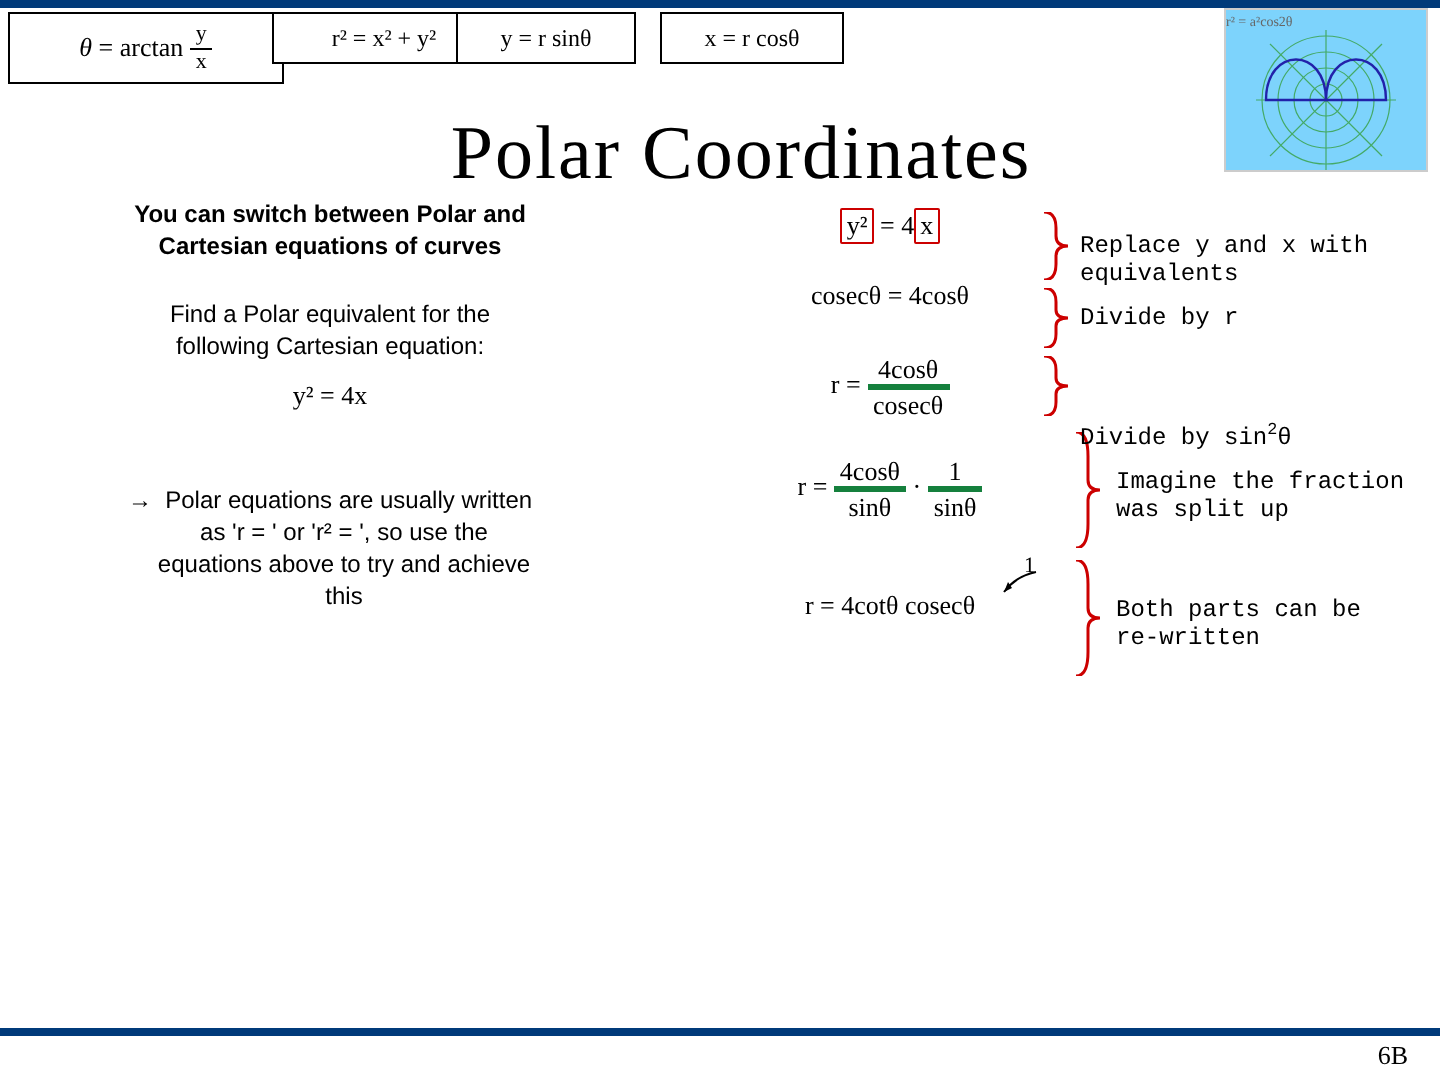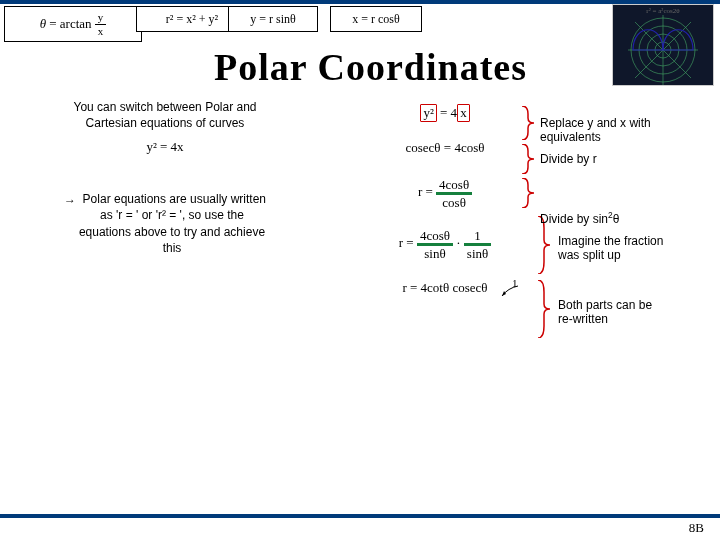--- a/index.html
+++ b/index.html
@@ -33,36 +33,36 @@
     padding: 3px 8px;
     font-family: "Cambria Math", "Times New Roman", serif;
     font-size: 13px;
     display: flex;
     align-items: center;
     justify-content: center;
   }
   .formula-box.small { font-size: 12px; padding:2px 6px;}
   .title {
     position: absolute;
-    top: 20px;
+    top: 30px;
     left: 0; right: 0;
     text-align: center;
     font-family: "Bradley Hand", "Comic Sans MS", cursive;
     font-size: 38px;
-    font-weight: 700;
+    font-weight: 400;
     letter-spacing: 1px;
     margin-left: 21px;
   }
   .left-col {
     position: absolute;
     left: 30px;
     top: 100px;
     width: 270px;
   }
-  .left-col .bold { font-weight: normal; text-align:center; line-height:1.3;}
+  .left-col .bold { font-weight: bold; text-align:center; line-height:1.3;}
   .left-col .sub { text-align:center; margin-top:18px; line-height:1.35;}
   .left-col .math {
     text-align:center;
     font-family:"Cambria Math","Times New Roman",serif;
     margin-top:8px;
     font-size:13px;
   }
   .left-col .arrow-item {
     margin-top:36px;
     text-align:center;
@@ -94,40 +94,39 @@
   .frac {
     display:inline-block;
     text-align:center;
     vertical-align:middle;
     line-height:1;
   }
   .frac .num { display:block; border-bottom:3px solid #15803d; padding:0 3px 1px;}
   .frac .den { display:block; padding:1px 3px 0;}
   .annot {
     position:absolute;
-    font-family:Liberation Sans, sans-serif;
+    font-family:Liberation Mono, monospace;
     font-size:12px;
     color:#000;
     line-height:1.2;
     width:170px;
   }
   .brace {
     position:absolute;
     width:14px;
   }
   .brace svg { width:100%; height:100%; display:block;}
   .thumb {
     position:absolute;
     top:4px; right:6px;
     width:100px; height:80px;
     border:1px solid #ccc;
-    background:#0f172a;
+    background:#7dd3fc;
     font-size:6px;
     color:#666;
-    text-align:center;
     overflow:hidden;
   }
   .thumb .tlabel { position:absolute; top:2px; left:0; right:0; font-family:"Times New Roman",serif; font-size:7px;}
   .pagenum {
     position:absolute;
     bottom:4px; right:16px;
     font-family:"Comic Sans MS",cursive;
     font-size:13px;
   }
   .one-label {
@@ -178,42 +177,46 @@
   </svg>
 </div>
 
 <h1 class="title">Polar Coordinates</h1>
 
 <div class="left-col">
   <div class="bold">
     <span>You can switch between Polar and</span><br>
     <span>Cartesian equations of curves</span>
   </div>
+  <div class="sub">
+    <span>Find a Polar equivalent for the</span><br>
+    <span>following Cartesian equation:</span>
+  </div>
   <div class="math">y² = 4x</div>
   <div class="arrow-item">
     <span>→</span>&nbsp;
     <span>Polar equations are usually written</span><br>
     <span>as 'r = ' or 'r² = ', so use the</span><br>
     <span>equations above to try and achieve</span><br>
     <span>this</span>
   </div>
 </div>
 
 <div class="eqcol">
   <div class="eqline">
     <span class="hl"><span>y²</span></span><span> = 4</span><span class="hl"><span>x</span></span>
   </div>
   <div class="eqline" style="margin-top:18px;">cosecθ = 4cosθ</div>
   <div class="eqline" style="margin-top:22px;">
-    <span>r = </span><span class="frac"><span class="num">4cosθ</span><span class="den">cosθ</span></span>
+    <span>r = </span><span class="frac"><span class="num">4cosθ</span><span class="den">cosecθ</span></span>
   </div>
   <div class="eqline" style="margin-top:20px;">
     <span>r = </span><span class="frac"><span class="num">4cosθ</span><span class="den">sinθ</span></span><span class="dot"> · </span><span class="frac"><span class="num">1</span><span class="den">sinθ</span></span>
   </div>
-  <div class="eqline" style="margin-top:20px;">r = 4cotθ cosecθ</div>
+  <div class="eqline" style="margin-top:35px;">r = 4cotθ cosecθ</div>
 </div>
 
 <div class="one-label" style="left:512px; top:277px;">1</div>
 <svg class="one-arrow" style="left:498px; top:284px;" viewBox="0 0 28 14">
   <path d="M20,2 Q10,4 4,12" stroke="#000" stroke-width="1" fill="none"></path>
   <path d="M4,12 l4,-2 l-2,-3 z" fill="#000"></path>
 </svg>
 
 <div class="brace" style="left:520px; top:106px; height:34px;">
   <svg viewBox="0 0 14 34" preserveAspectRatio="none">
@@ -246,13 +249,13 @@
 <div class="annot" style="left:540px; top:186px;margin-top:24px;">
   <span>Divide by sin</span><span class="sup">2</span><span>θ</span>
 </div>
 <div class="annot" style="left:558px; top:234px; text-align:left;">
   <span>Imagine the fraction</span><br><span>was split up</span>
 </div>
 <div class="annot" style="left:558px; top:298px; text-align:left;">
   <span>Both parts can be</span><br><span>re-written</span>
 </div>
 
-<div class="pagenum">8B</div>
+<div class="pagenum">6B</div>
 
 </body></html>

